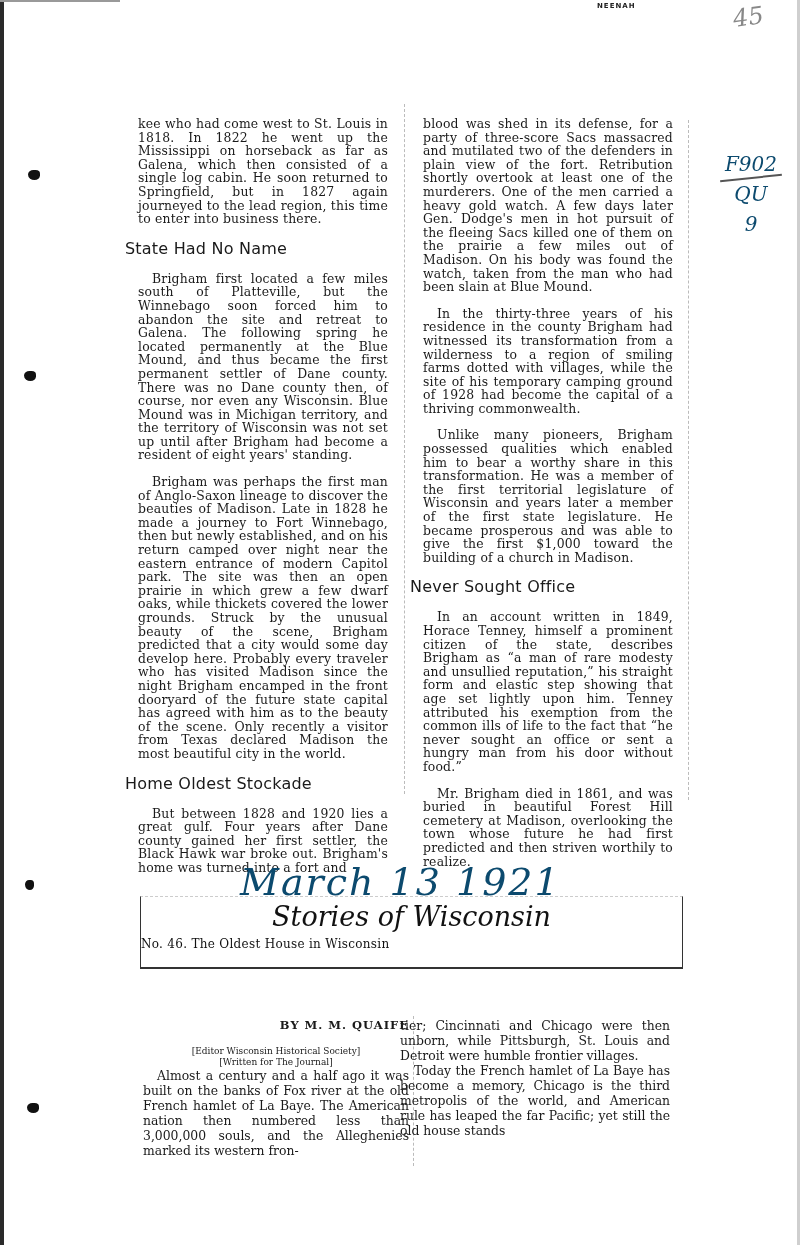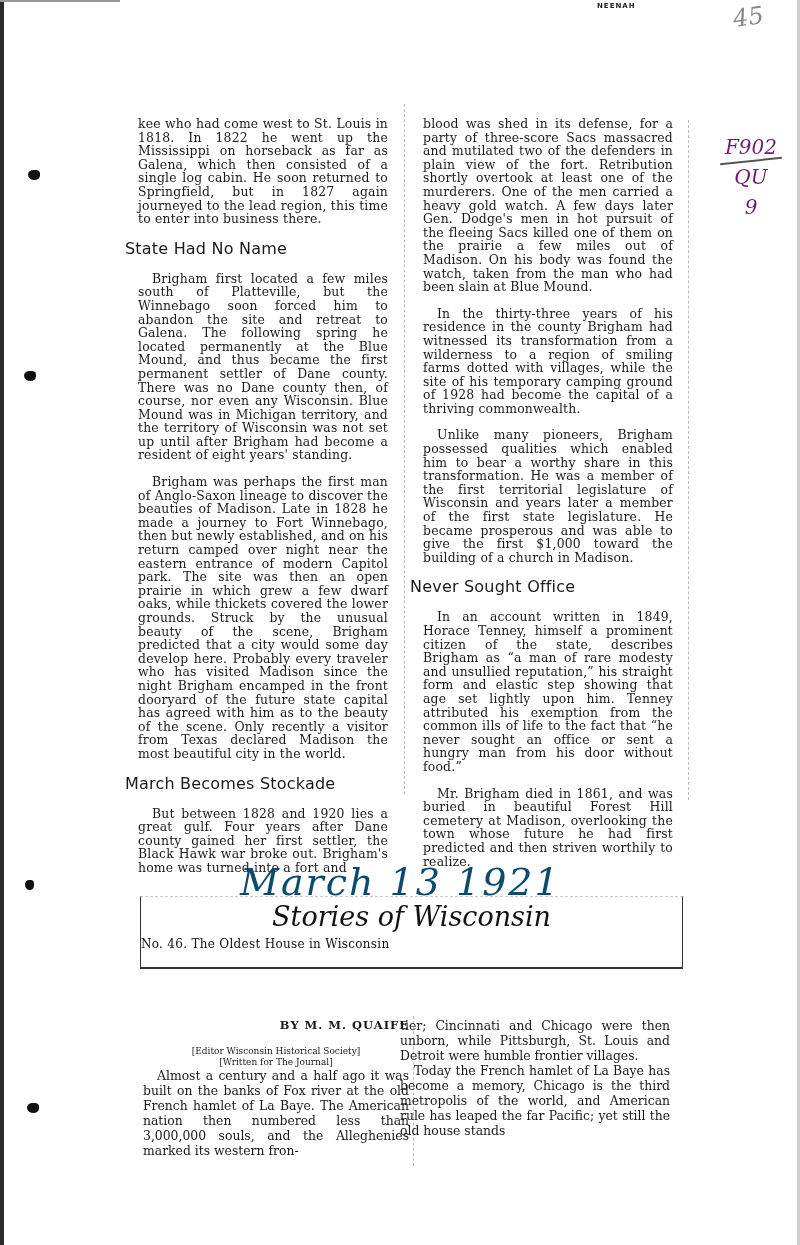--- a/index.html
+++ b/index.html
@@ -8,21 +8,21 @@
       background: #ffffff; color: #1a1a1a;
       font-family: "DejaVu Serif", serif;
     }
     .abs { position: absolute; }
     .left-edge { left: 0; top: 0; width: 4px; height: 1245px; background: #2a2a2a; }
     .right-edge { left: 797px; top: 0; width: 3px; height: 1245px; background: #cfcfcf; }
     .top-strip { left: 0; top: 0; width: 120px; height: 2px; background: #999; }
     .stamp { left: 597px; top: 2px; font-family: "DejaVu Sans", sans-serif; font-size: 7px; font-weight: bold; letter-spacing: 1px; color: #222; }
     .hand { font-family: "DejaVu Serif", serif; font-style: italic; color: #777; }
     .page-num { left: 733px; top: 3px; font-size: 24px; transform: rotate(-8deg); color: #888; }
-    .call-number { left: 716px; top: 132px; width: 70px; text-align: center; color: #701a75; font-size: 20px; line-height: 30px; }
+    .call-number { left: 716px; top: 149px; width: 70px; text-align: center; color: #0c4a6e; font-size: 20px; line-height: 30px; }
     .call-number .rule { width: 62px; height: 2px; background: #555; margin: -2px auto 0; transform: rotate(-6deg); }
     .call-number div { font-style: italic; }
     .hole { width: 12px; height: 10px; background: #111; border-radius: 50% 40% 50% 60%; }
     .column {
       width: 276px; font-size: 12.4px; line-height: 13.6px;
       text-align: justify; letter-spacing: 0.2px;
     }
     .column p { margin: 13px; text-indent: 0; }
     .column p.ind { text-indent: 14px; }
     .column h2 {
@@ -78,21 +78,21 @@
 <div class="abs hole" style="left:27px; top:1103px;"></div>
 
 <div class="abs divider" style="top:104px; height:690px;"></div>
 <div class="abs right-rule" style="top:120px; height:680px;"></div>
 
 <div class="abs column col-left">
   <p>kee who had come west to St. Louis in 1818. In 1822 he went up the Mississippi on horseback as far as Galena, which then consisted of a single log cabin. He soon returned to Springfield, but in 1827 again journeyed to the lead region, this time to enter into business there.</p>
   <h2>State Had No Name</h2>
   <p class="ind">Brigham first located a few miles south of Platteville, but the Winnebago soon forced him to abandon the site and retreat to Galena. The following spring he located permanently at the Blue Mound, and thus became the first permanent settler of Dane county. There was no Dane county then, of course, nor even any Wisconsin. Blue Mound was in Michigan territory, and the territory of Wisconsin was not set up until after Brigham had become a resident of eight years' standing.</p>
   <p class="ind">Brigham was perhaps the first man of Anglo-Saxon lineage to discover the beauties of Madison. Late in 1828 he made a journey to Fort Winnebago, then but newly established, and on his return camped over night near the eastern entrance of modern Capitol park. The site was then an open prairie in which grew a few dwarf oaks, while thickets covered the lower grounds. Struck by the unusual beauty of the scene, Brigham predicted that a city would some day develop here. Probably every traveler who has visited Madison since the night Brigham encamped in the front dooryard of the future state capital has agreed with him as to the beauty of the scene. Only recently a visitor from Texas declared Madison the most beautiful city in the world.</p>
-  <h2>March Becomes Stockade</h2>
+  <h2>Home Oldest Stockade</h2>
   <p class="ind">But between 1828 and 1920 lies a great gulf. Four years after Dane county gained her first settler, the Black Hawk war broke out. Brigham's home was turned into a fort and</p>
 </div>
 
 <div class="abs column col-right">
   <p>blood was shed in its defense, for a party of three-score Sacs massacred and mutilated two of the defenders in plain view of the fort. Retribution shortly overtook at least one of the murderers. One of the men carried a heavy gold watch. A few days later Gen. Dodge's men in hot pursuit of the fleeing Sacs killed one of them on the prairie a few miles out of Madison. On his body was found the watch, taken from the man who had been slain at Blue Mound.</p>
   <p class="ind">In the thirty-three years of his residence in the county Brigham had witnessed its transformation from a wilderness to a region of smiling farms dotted with villages, while the site of his temporary camping ground of 1928 had become the capital of a thriving commonwealth.</p>
   <p class="ind">Unlike many pioneers, Brigham possessed qualities which enabled him to bear a worthy share in this transformation. He was a member of the first territorial legislature of Wisconsin and years later a member of the first state legislature. He became prosperous and was able to give the first $1,000 toward the building of a church in Madison.</p>
   <h2>Never Sought Office</h2>
   <p class="ind">In an account written in 1849, Horace Tenney, himself a prominent citizen of the state, describes Brigham as “a man of rare modesty and unsullied reputation,” his straight form and elastic step showing that age set lightly upon him. Tenney attributed his exemption from the common ills of life to the fact that “he never sought an office or sent a hungry man from his door without food.”</p>
   <p class="ind">Mr. Brigham died in 1861, and was buried in beautiful Forest Hill cemetery at Madison, overlooking the town whose future he had first predicted and then striven worthily to realize.</p>

